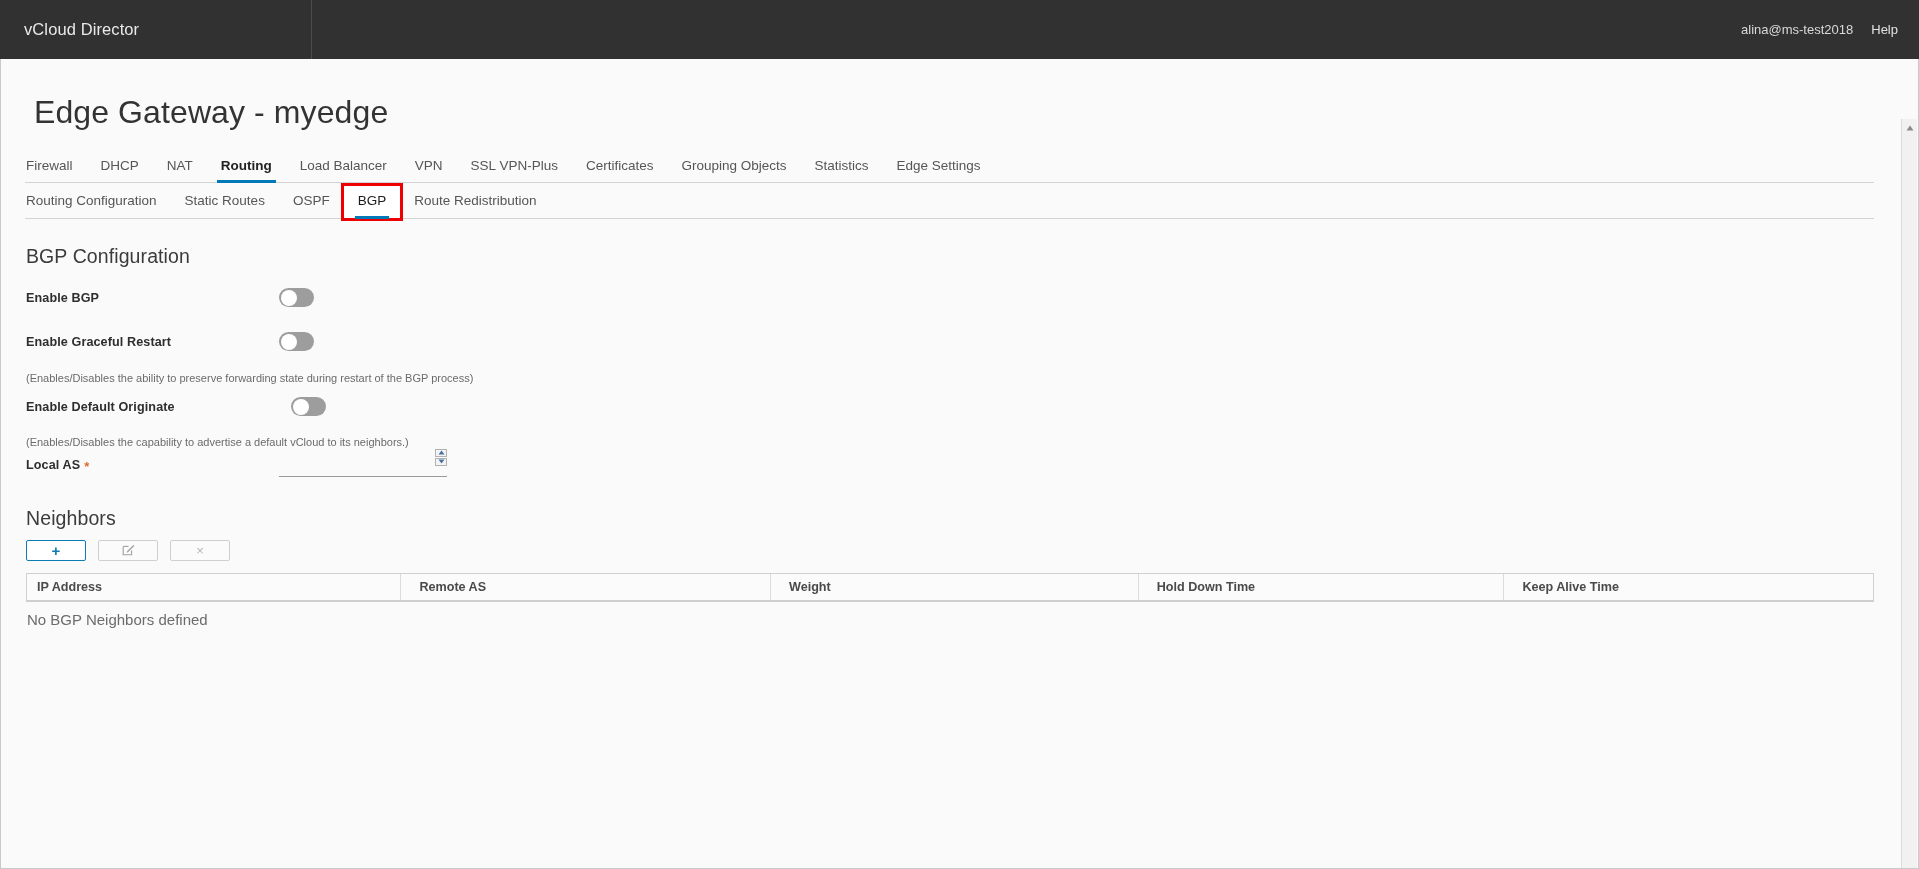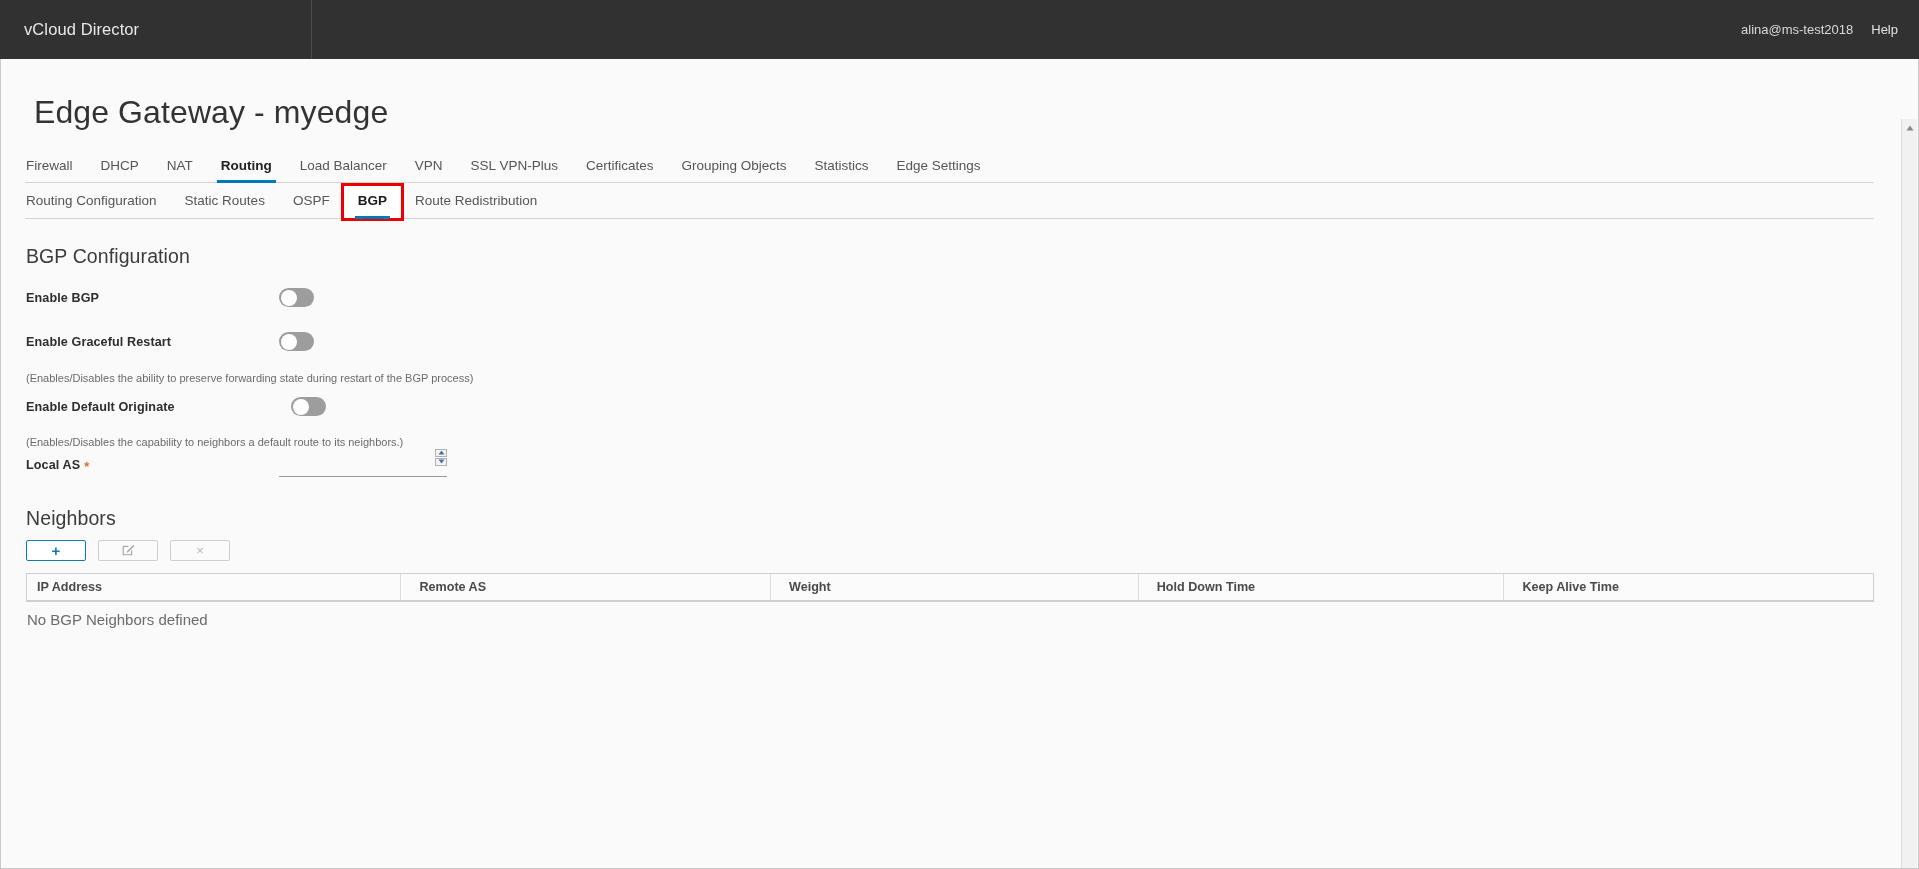--- a/index.html
+++ b/index.html
@@ -137,21 +137,21 @@
     font-size: 13.5px;
     color: #565656;
     padding: 0 14px 9px 14px;
     cursor: pointer;
     white-space: nowrap;
     line-height: 16px;
   }
   .tab-s:first-child { padding-left: 0; }
   .tab-s.active {
     color: #1b1b1b;
-    font-weight: bold;
+    font-weight: normal;
   }
   .tab-s.active::after {
     content: "";
     position: absolute;
     left: 11px; right: 11px;
     bottom: -1px;
     height: 3px;
     background: #0079b8;
   }
   .tab-s.highlight {
@@ -407,21 +407,21 @@
 
       <div class="helper-text" style="margin-top:21px;">(Enables/Disables the ability to preserve forwarding state during restart of the BGP process)</div>
 
       <div class="form-row" style="margin-top:13px;gap:12px;">
         <div class="form-label">Enable Default Originate</div>
         <div class="toggle">
           <div class="knob"></div>
         </div>
       </div>
 
-      <div class="helper-text" style="margin-top:20px;">(Enables/Disables the capability to neighbors a default route to its neighbors.)</div>
+      <div class="helper-text" style="margin-top:20px;">(Enables/Disables the capability to advertise a default vCloud to its neighbors.)</div>
 
       <div class="form-row" style="margin-top:7px;">
         <div class="form-label">
           <span>Local AS</span><span class="req-star">*</span>
         </div>
         <div class="num-field">
           <input class="num-input" type="text" value="" style="">
           <div class="spinner">
             <div class="spin-btn">
               <svg width="7" height="5" viewBox="0 0 7 5">

